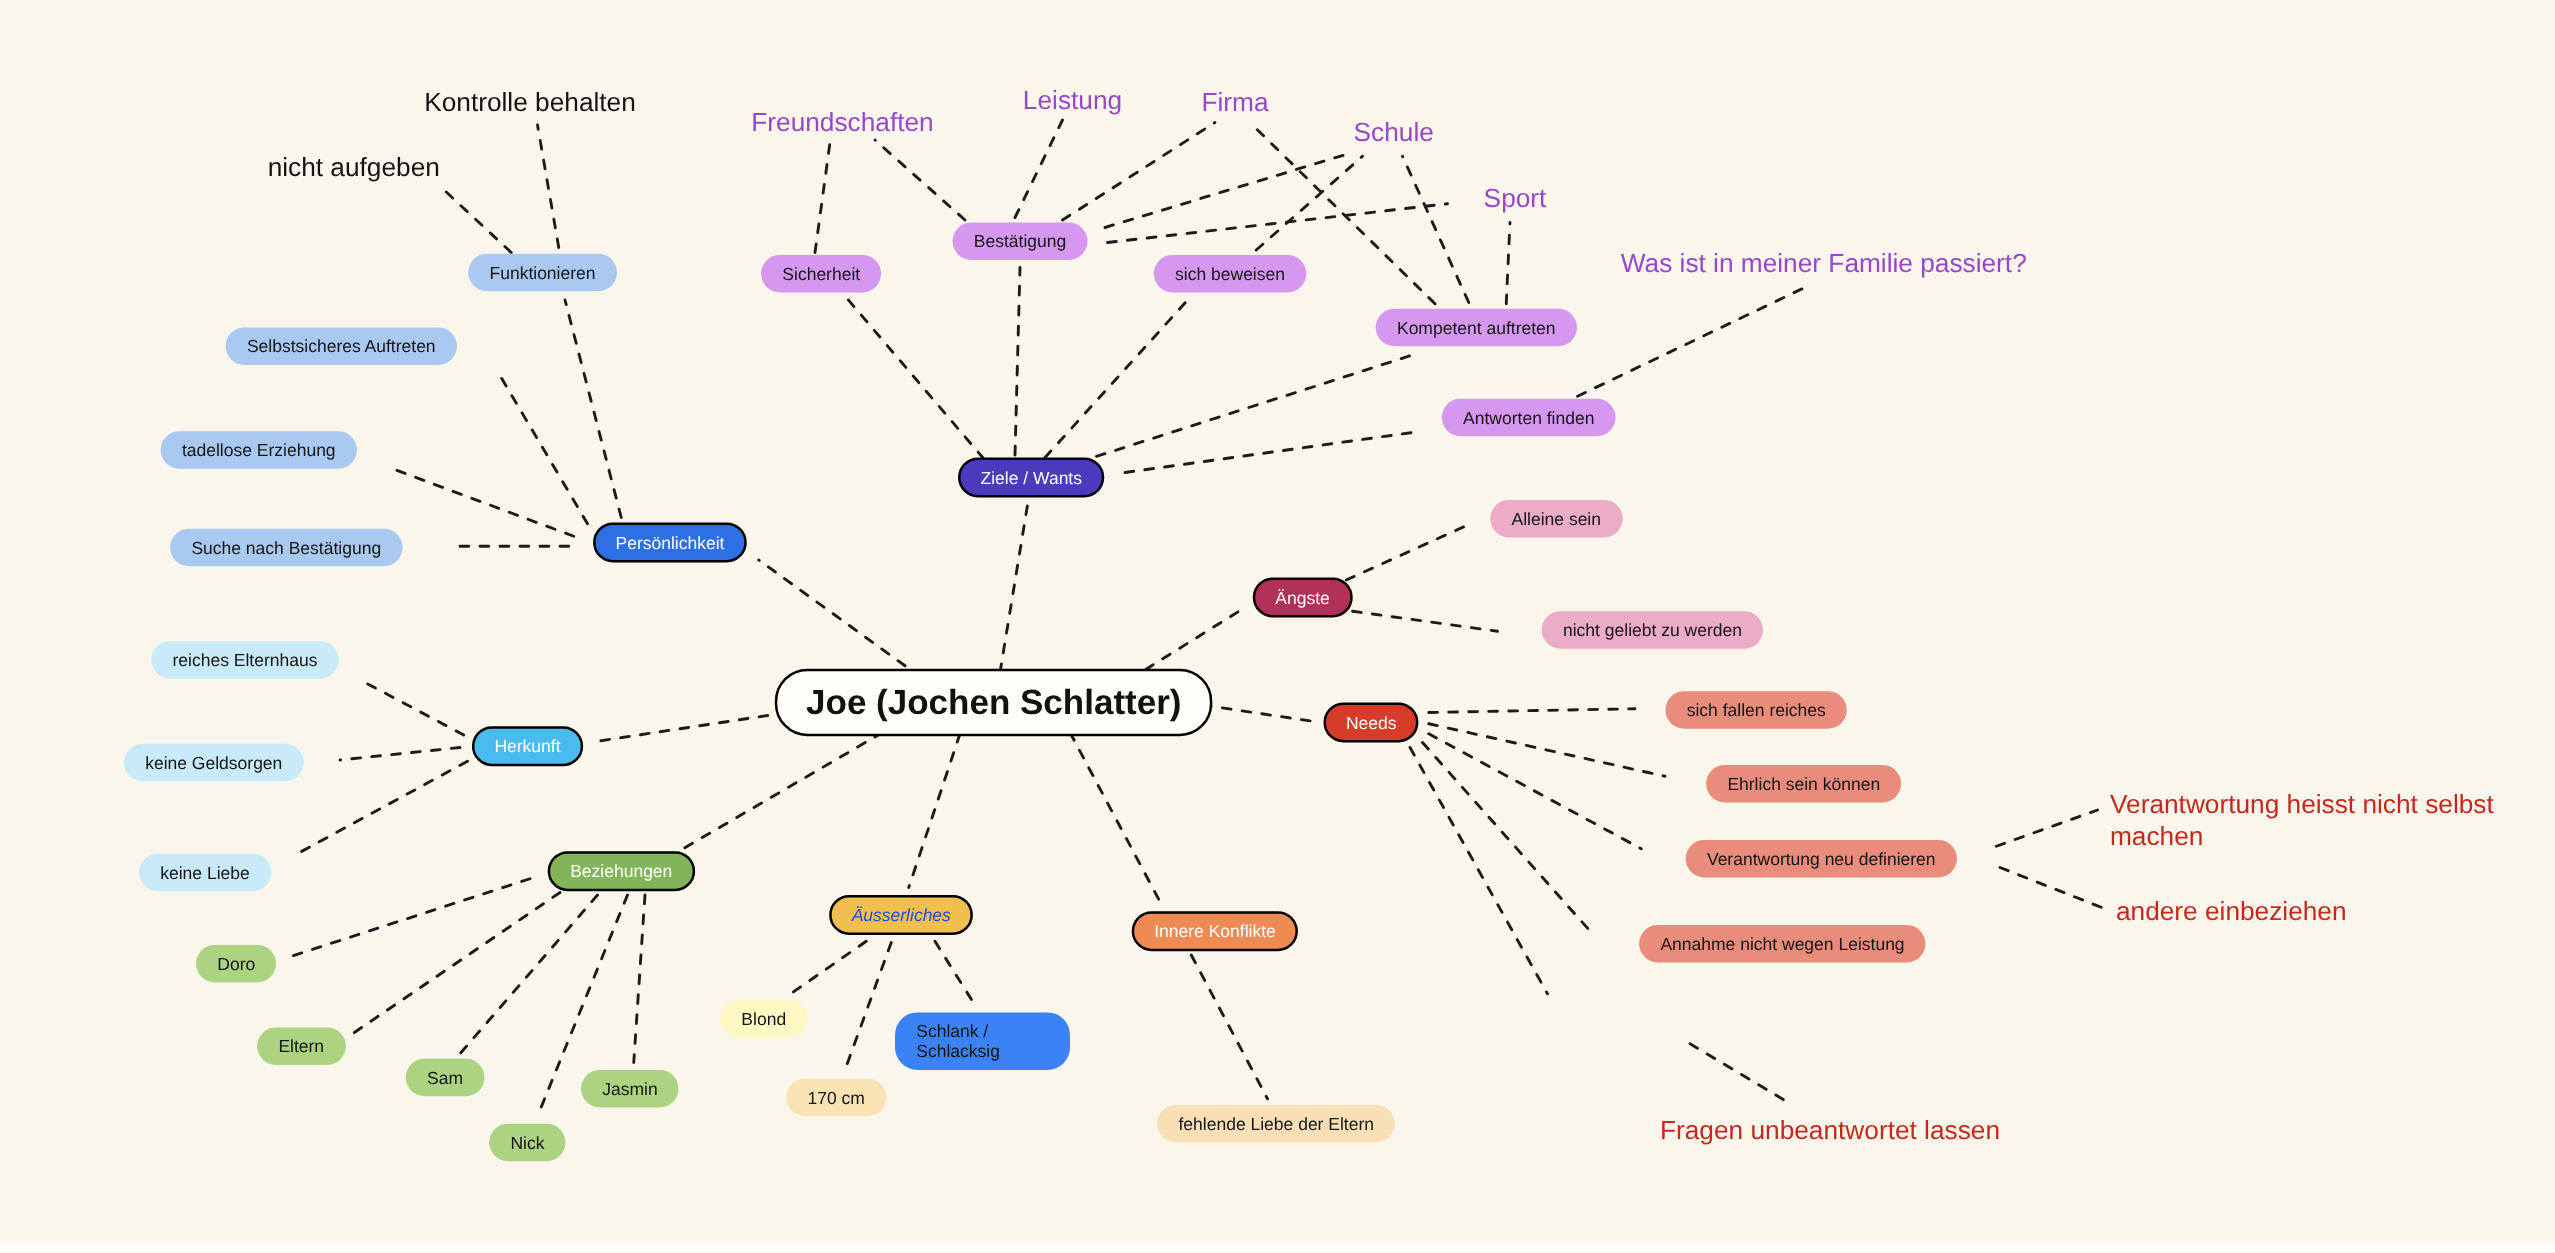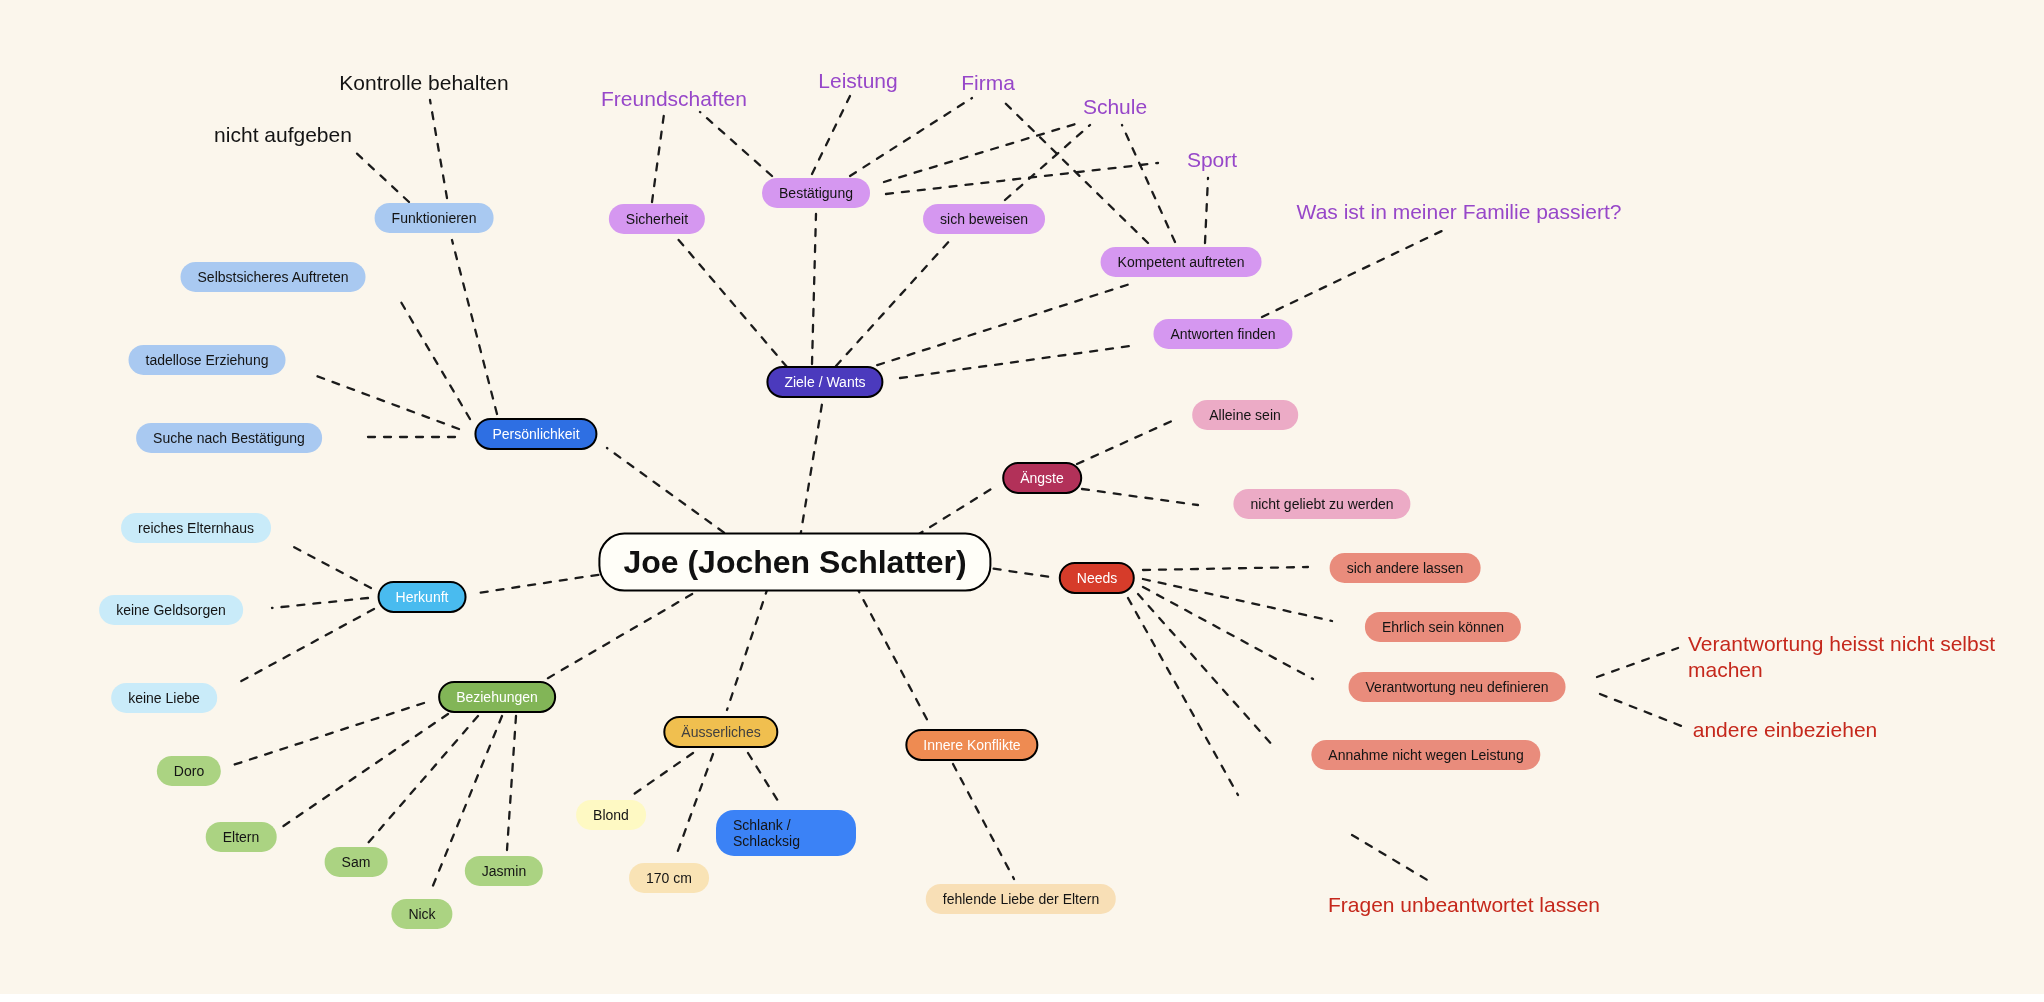--- a/index.html
+++ b/index.html
@@ -11,23 +11,23 @@
   svg.links { position:absolute; left:0; top:0; width:2044px; height:1002px; }
   svg.links line { stroke:#1b1b1b; stroke-width:2.3; stroke-dasharray:7 9; stroke-linecap:round; fill:none; }
   .node {
     position:absolute; transform:translate(-50%,-50%);
     white-space:nowrap; border-radius:22px;
     padding:7px 17px; font-size:14px; color:#141414; line-height:1.15;
   }
   .branch {
     border:2.5px solid #000; color:#fff; padding:6px 16px;
   }
-  .branch.dark { color:#404040; }
+  .branch.dark { color:#1d4ed8;font-style:italic; }
   .center-node {
-    border:2.6px solid #000; font-weight:bold; font-size:32px;
+    border:2.6px solid #000; font-weight:bold; font-size:28px;
     padding:9px 23px; border-radius:26px; color:#111;
   }
   .note {
     position:absolute; transform:translate(-50%,-50%);
     font-size:21px; white-space:nowrap; color:#141414; line-height:1.25;
   }
   .note.block { transform:none; white-space:normal; text-align:left; }
   .wrap2 { white-space:normal; text-align:left; width:106px; border-radius:18px; }
   .bottom-edge { position:absolute; left:0; bottom:0; width:100%; height:8px; background:#ffffff; }
 </style>
@@ -122,21 +122,21 @@
   <div class="note" style="left: 988px; top: 83px; color: rgb(151, 71, 201);">Firma</div>
   <div class="note" style="left: 1115px; top: 107px; color: rgb(151, 71, 201);">Schule</div>
   <div class="note" style="left: 1212px; top: 160px; color: rgb(151, 71, 201);">Sport</div>
   <div class="note" style="left: 1459px; top: 212px; color: rgb(151, 71, 201);">Was ist in meiner Familie passiert?</div>
 
   <div class="node branch" style="left: 1042px; top: 478px; background: rgb(178, 49, 89);">Ängste</div>
   <div class="node" style="left: 1245px; top: 415px; background: rgb(236, 171, 198);">Alleine sein</div>
   <div class="node" style="left: 1322px; top: 504px; background: rgb(236, 171, 198);">nicht geliebt zu werden</div>
 
   <div class="node branch" style="left: 1097px; top: 578px; background: rgb(214, 60, 42);">Needs</div>
-  <div class="node" style="left: 1405px; top: 568px; background: rgb(233, 140, 124);">sich andere lassen</div>
+  <div class="node" style="left: 1405px; top: 568px; background: rgb(233, 140, 124);">sich fallen reiches</div>
   <div class="node" style="left: 1443px; top: 627px; background: rgb(233, 140, 124);">Ehrlich sein können</div>
   <div class="node" style="left: 1426px; top: 755px; background: rgb(233, 140, 124);">Annahme nicht wegen Leistung</div>
   <div class="node" style="left: 1457px; top: 687px; background: rgb(233, 140, 124);">Verantwortung neu definieren</div>
   <div class="note block" style="left: 1688px; top: 631px; width: 330px; color: rgb(197, 40, 28);">Verantwortung heisst nicht selbst machen</div>
   <div class="note" style="left: 1785px; top: 730px; color: rgb(197, 40, 28);">andere einbeziehen</div>
   <div class="note" style="left: 1464px; top: 905px; color: rgb(197, 40, 28);">Fragen unbeantwortet lassen</div>
 
   <div class="node branch" style="left: 422px; top: 597px; background: rgb(73, 187, 239);">Herkunft</div>
   <div class="node" style="left: 196px; top: 528px; background: rgb(201, 235, 249);">reiches Elternhaus</div>
   <div class="node" style="left: 171px; top: 610px; background: rgb(201, 235, 249);">keine Geldsorgen</div>

